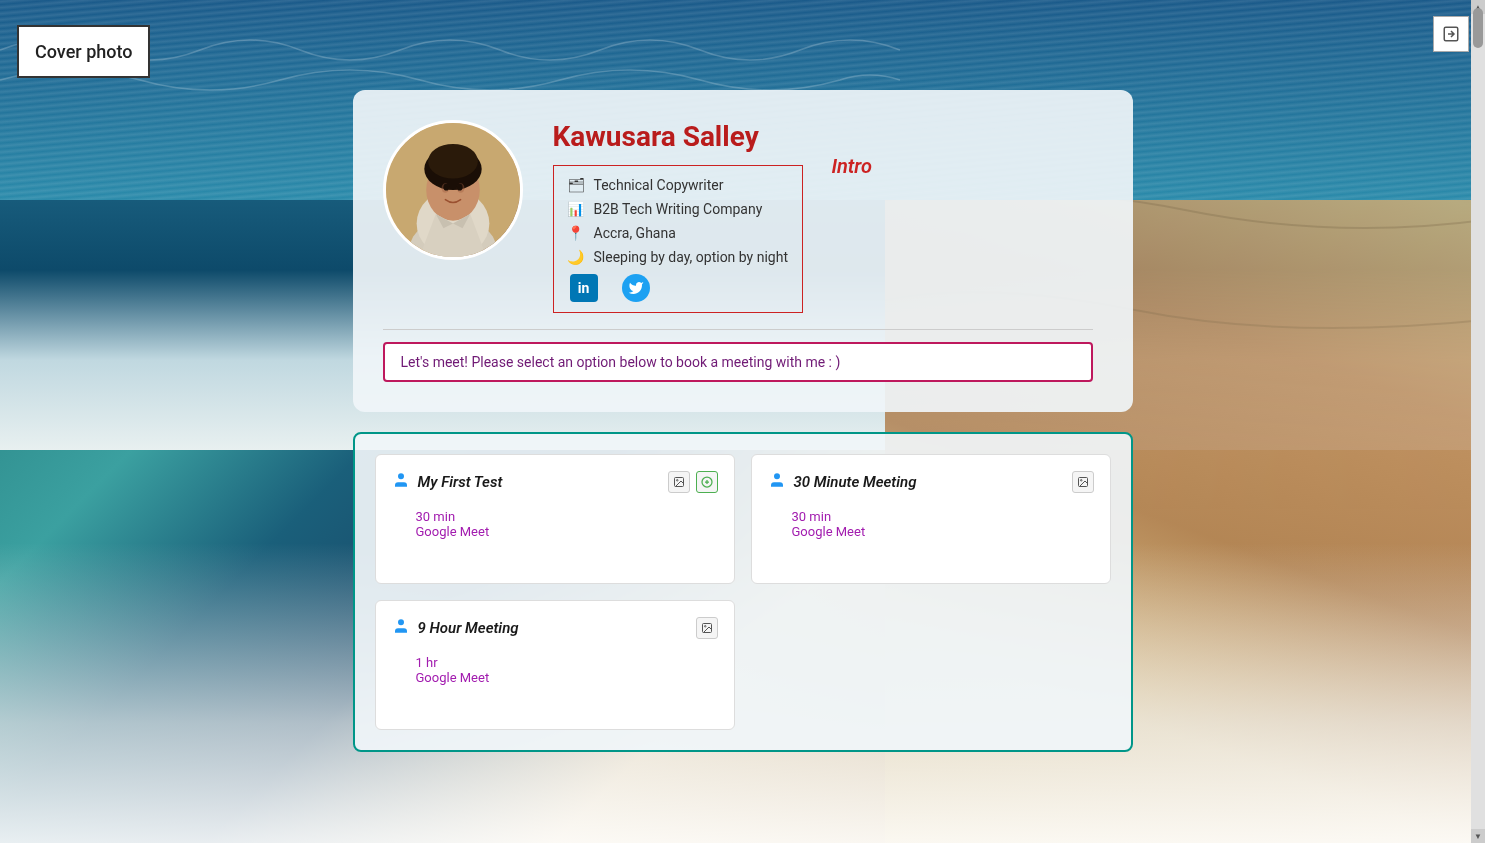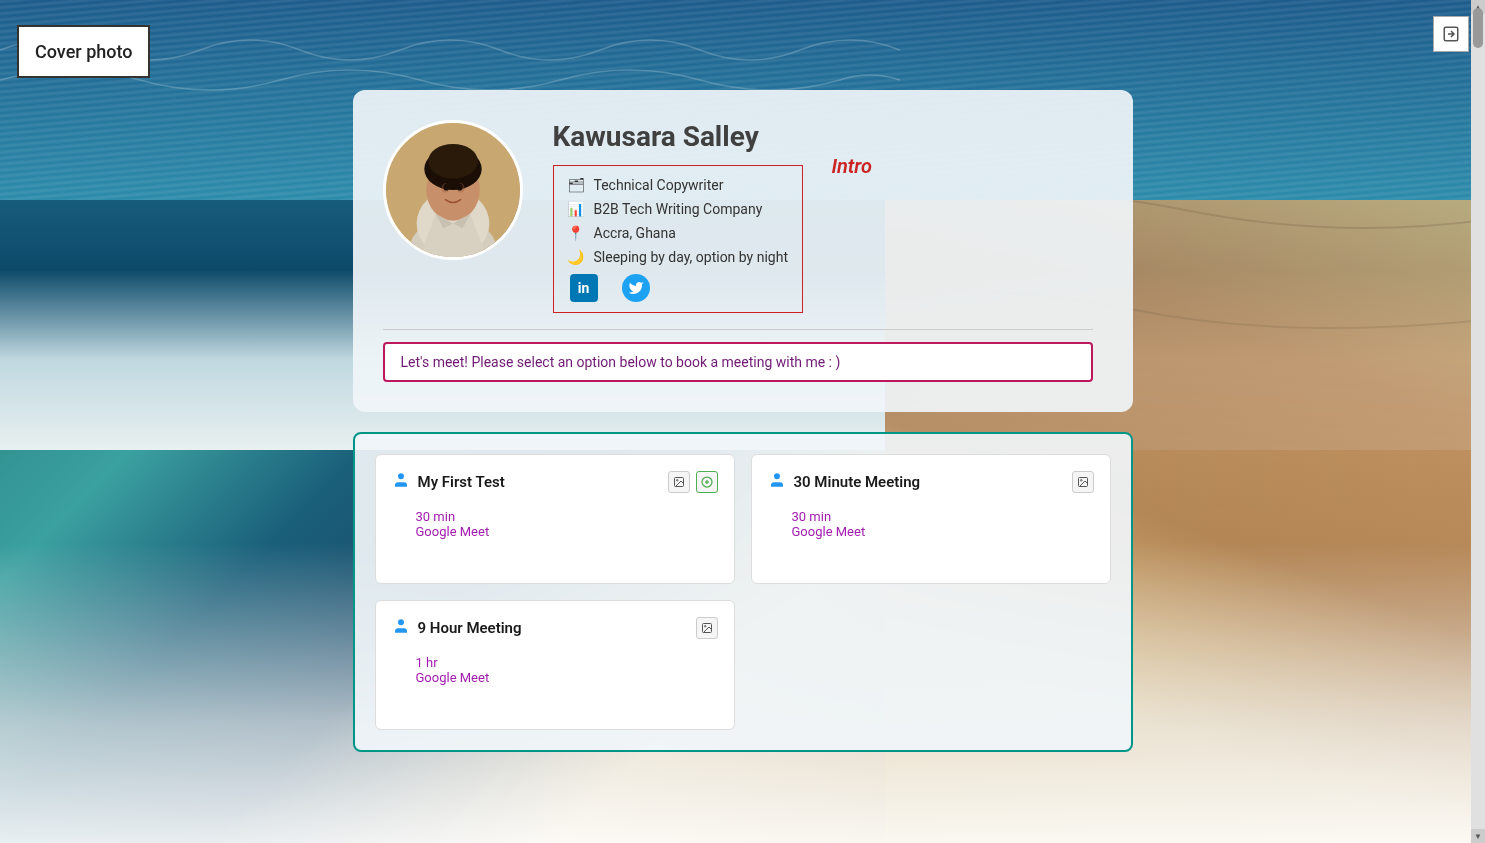--- a/index.html
+++ b/index.html
@@ -153,21 +153,21 @@
       position: relative;
     }
 
     .profile-info {
       flex: 1;
     }
 
     .profile-name {
       font-size: 28px;
       font-weight: 700;
-      color: #404040;
+      color: #b91c1c;
       margin-bottom: 12px;
     }
 
     .intro-box {
       border: 1.5px solid #cc2222;
       padding: 10px 14px;
       display: inline-block;
       position: relative;
     }
 
@@ -281,20 +281,21 @@
       padding: 16px;
       min-height: 130px;
       cursor: pointer;
     }
 
     .meeting-card-header {
       display: flex;
       align-items: flex-end;
       justify-content: space-between;
       margin-bottom: 8px;
+      font-style: italic;
     }
 
     .meeting-card-title-row {
       display: flex;
       align-items: center;
       gap: 8px;
     }
 
     .meeting-person-icon {
       color: #2196f3;

